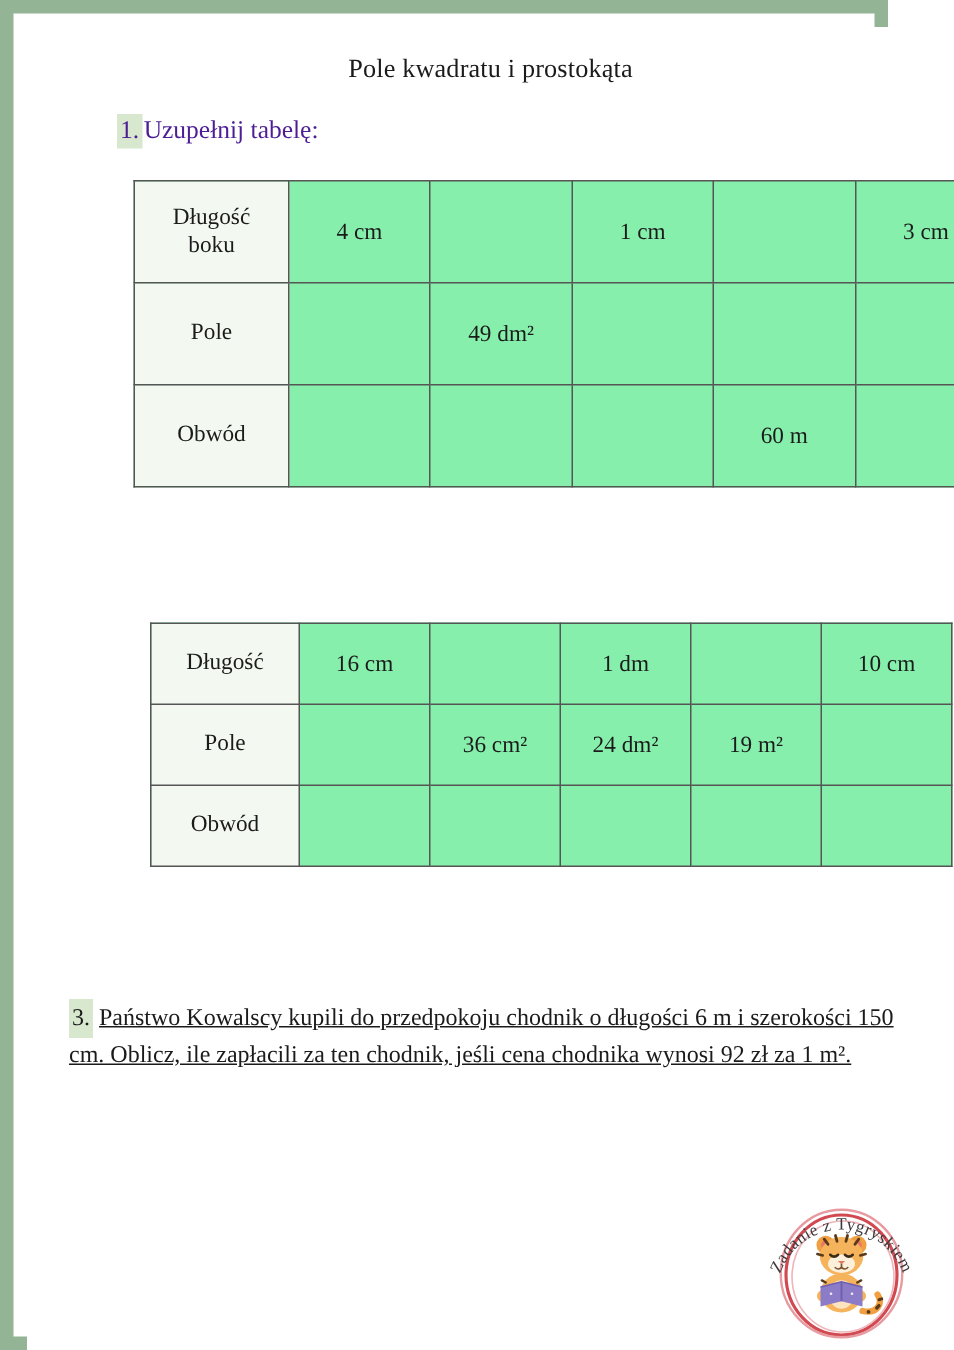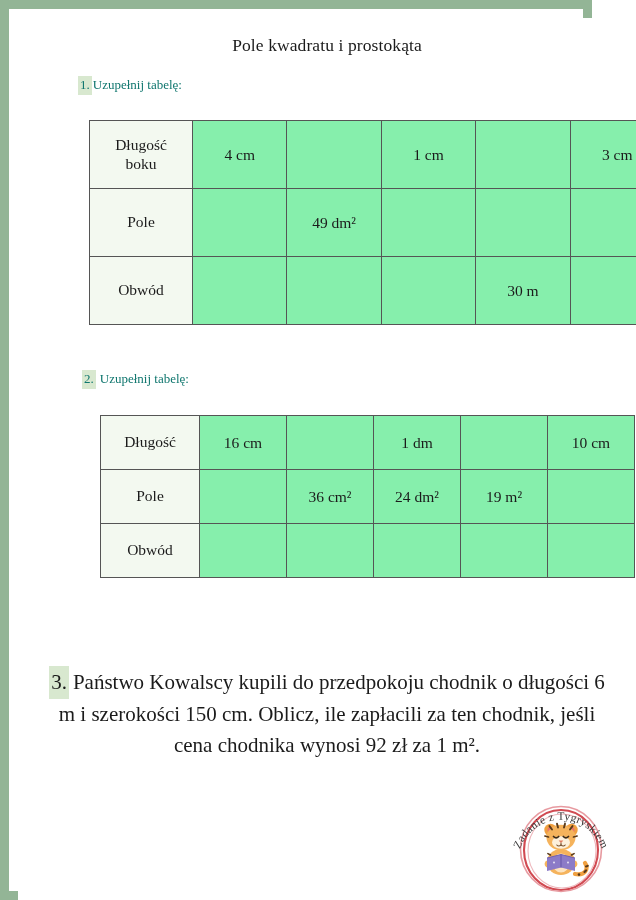--- a/index.html
+++ b/index.html
@@ -41,23 +41,23 @@
     width: 618px;
     text-align: center;
     font-size: 17.5px;
     letter-spacing: .1px;
     color: #1b1b1b;
   }
 
   
   .exercise-head {
     position: absolute;
-    font-size: 13px;
+    font-size: 17px;
     white-space: nowrap;
-    color: #0f766e;
+    color: #4c1d95;
     padding-left: 32px;
   }
   .ex1-head { left: 28px; top: 58px; }
   .ex2-head { left: 32px; top: 352px; }
 
   .ex-num {
     background: #d8e8cf;
     padding: 1px 2px 2px 2px;
     display: inline-block;
   }
@@ -105,24 +105,25 @@
   #table-2 td { height: 53px; }
   #table-2 col.c-head { width: 99px; }
   #table-2 col.c-data { width: 87px; }
 
   
   .word-problem {
     position: absolute;
     left: 28px;
     top: 648px;
     width: 562px;
-    font-size: 21px;
+    font-size: 16px;
     line-height: 1.45;
-    text-align: center;
+    text-align: left;
     color: #1b1b1b;
+    text-decoration: underline;
   }
 
   
   .stamp {
     position: absolute;
     left: 487px;
     top: 772px;
     width: 112px;
     height: 108px;
   }
@@ -164,29 +165,26 @@
           <td>49 dm²</td>
           <td></td>
           <td></td>
           <td></td>
         </tr>
         <tr>
           <td class="rowhead">Obwód</td>
           <td></td>
           <td></td>
           <td></td>
-          <td>30 m</td>
+          <td>60 m</td>
           <td></td>
         </tr>
       </tbody>
     </table>
 
-    <div class="ex2-head exercise-head">
-      <span class="ex-num">2.</span><span class="ex-head-text">Uzupełnij tabelę:</span>
-    </div>
 
     <table class="wtable" id="table-2">
       <colgroup>
         <col class="c-head">
           <col class="c-data">
           <col class="c-data">
         <col class="c-data">
           <col class="c-data">
           <col class="c-data">
       </colgroup>

